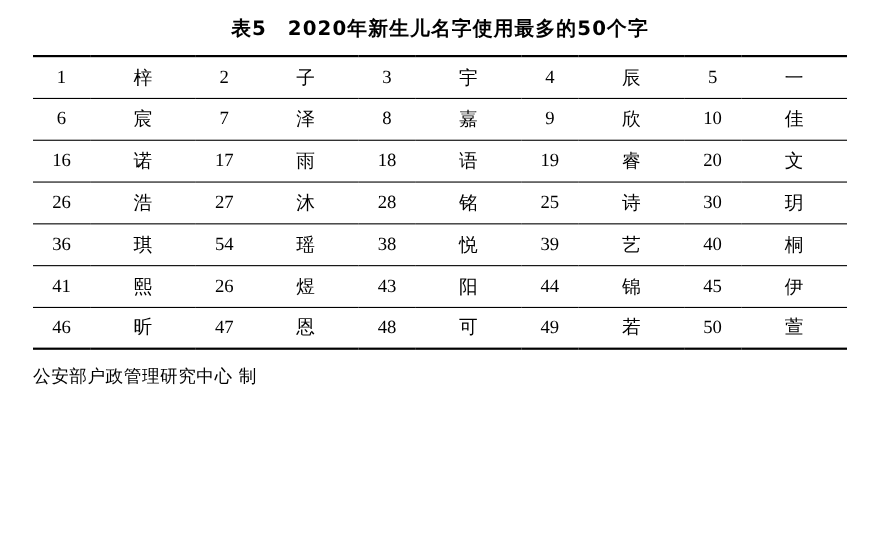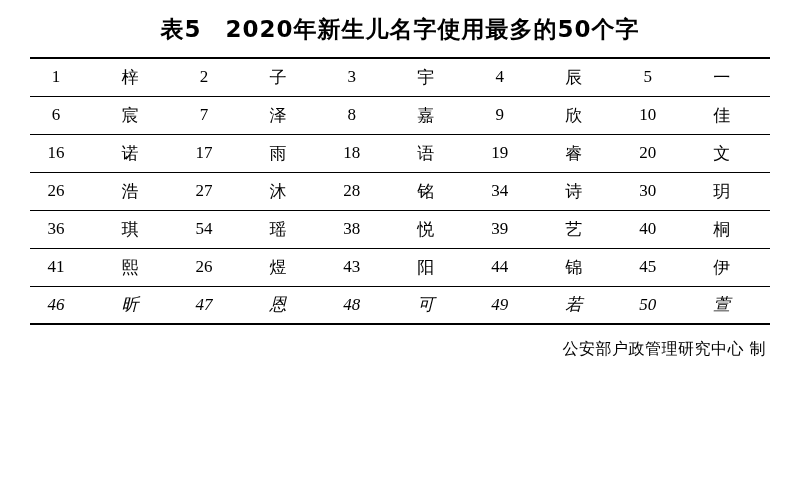--- a/index.html
+++ b/index.html
@@ -16,21 +16,21 @@
   }
   .page {
     position: relative;
     width: 800px;
     height: 491px;
     box-sizing: border-box;
     padding: 0 30px;
   }
   .title {
     text-align: center;
-    font-size: 23px;
+    font-size: 18px;
     font-weight: bold;
     letter-spacing: 1px;
     padding-top: 14px;
     padding-bottom: 12px;
     font-family: "DejaVu Sans", "Liberation Sans", sans-serif;
   }
   table.name-table {
     width: 100%;
     border-collapse: collapse;
     table-layout: fixed;
@@ -43,34 +43,33 @@
   }
   table.name-table td {
     border-bottom: 1px solid #000000;
     font-size: 17px;
     text-align: center;
     vertical-align: middle;
     padding: 0;
   }
   table.name-table tr:last-child td {
     border-bottom: 2px solid #000000;
-    font-style: italic;
   }
   td.rank {
     width: 7.0%;
     font-family: "Liberation Serif", "DejaVu Serif", serif;
     font-size: 16px;
   }
   td.ch {
     width: 13.0%;
     font-family: "DejaVu Sans", "Liberation Sans", sans-serif;
     font-size: 18px;
   }
   .footer {
-    text-align: right;
+    text-align: left;
     font-size: 16px;
     font-family: "DejaVu Sans", "Liberation Sans", sans-serif;
     padding-top: 14px;
     padding-right: 4px;
     letter-spacing: 0.5px;
   }
 </style>
 </head>
 <body>
 
@@ -122,21 +121,21 @@
       </tr>
 
 
       <tr>
         <td class="rank">26</td>
         <td class="ch">浩</td>
         <td class="rank">27</td>
         <td class="ch">沐</td>
         <td class="rank">28</td>
         <td class="ch">铭</td>
-        <td class="rank">34</td>
+        <td class="rank">25</td>
         <td class="ch">诗</td>
         <td class="rank">30</td>
         <td class="ch">玥</td>
       </tr>
 
 
       <tr>
         <td class="rank">36</td>
         <td class="ch">琪</td>
         <td class="rank">54</td>

